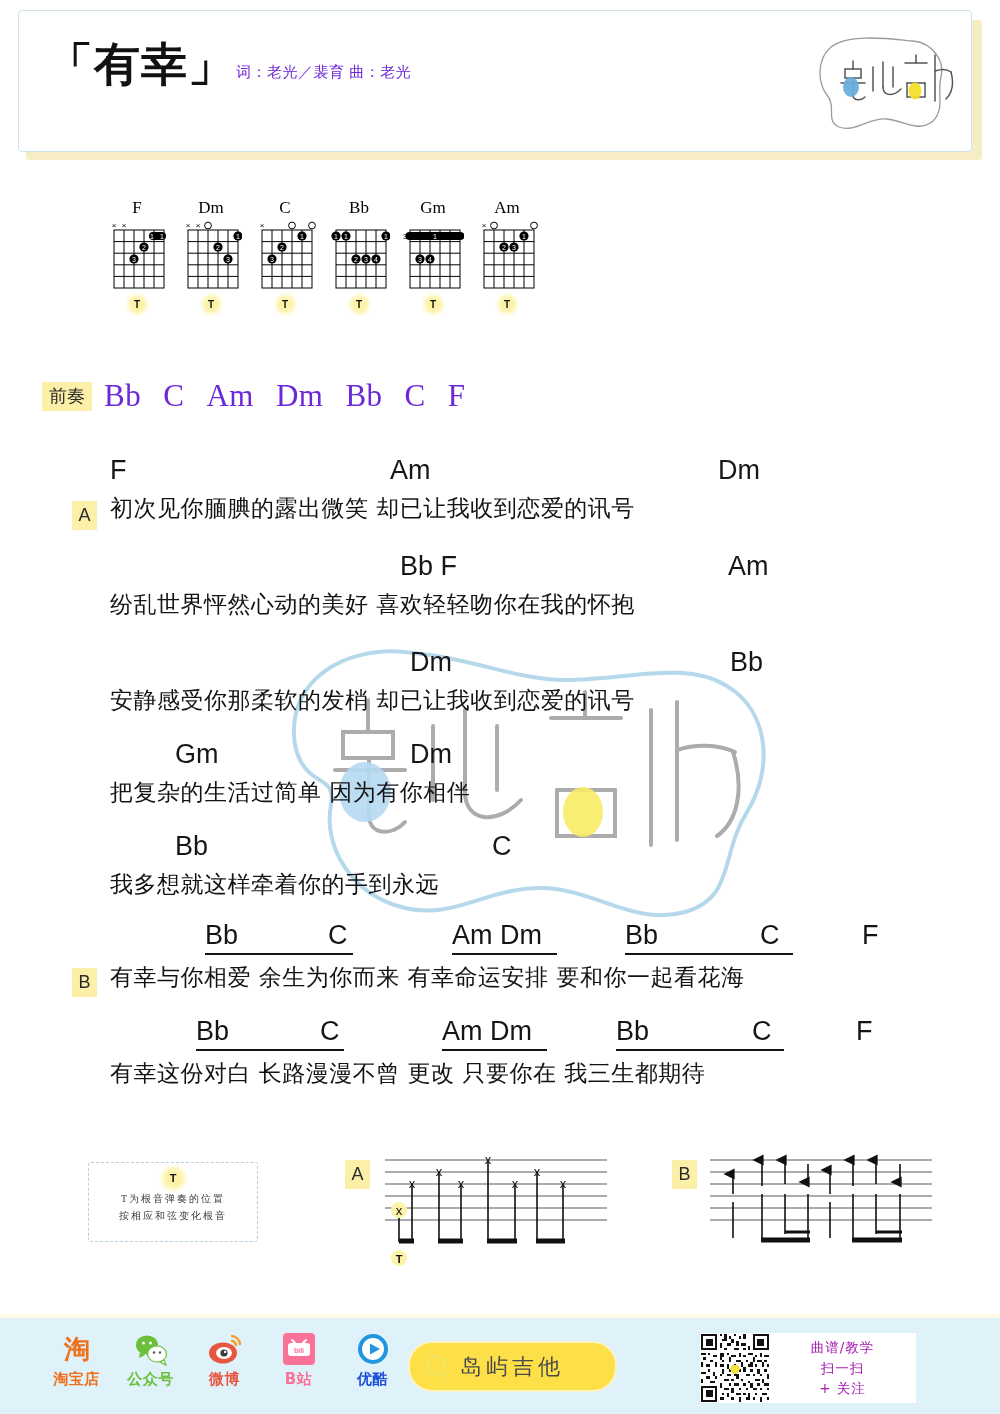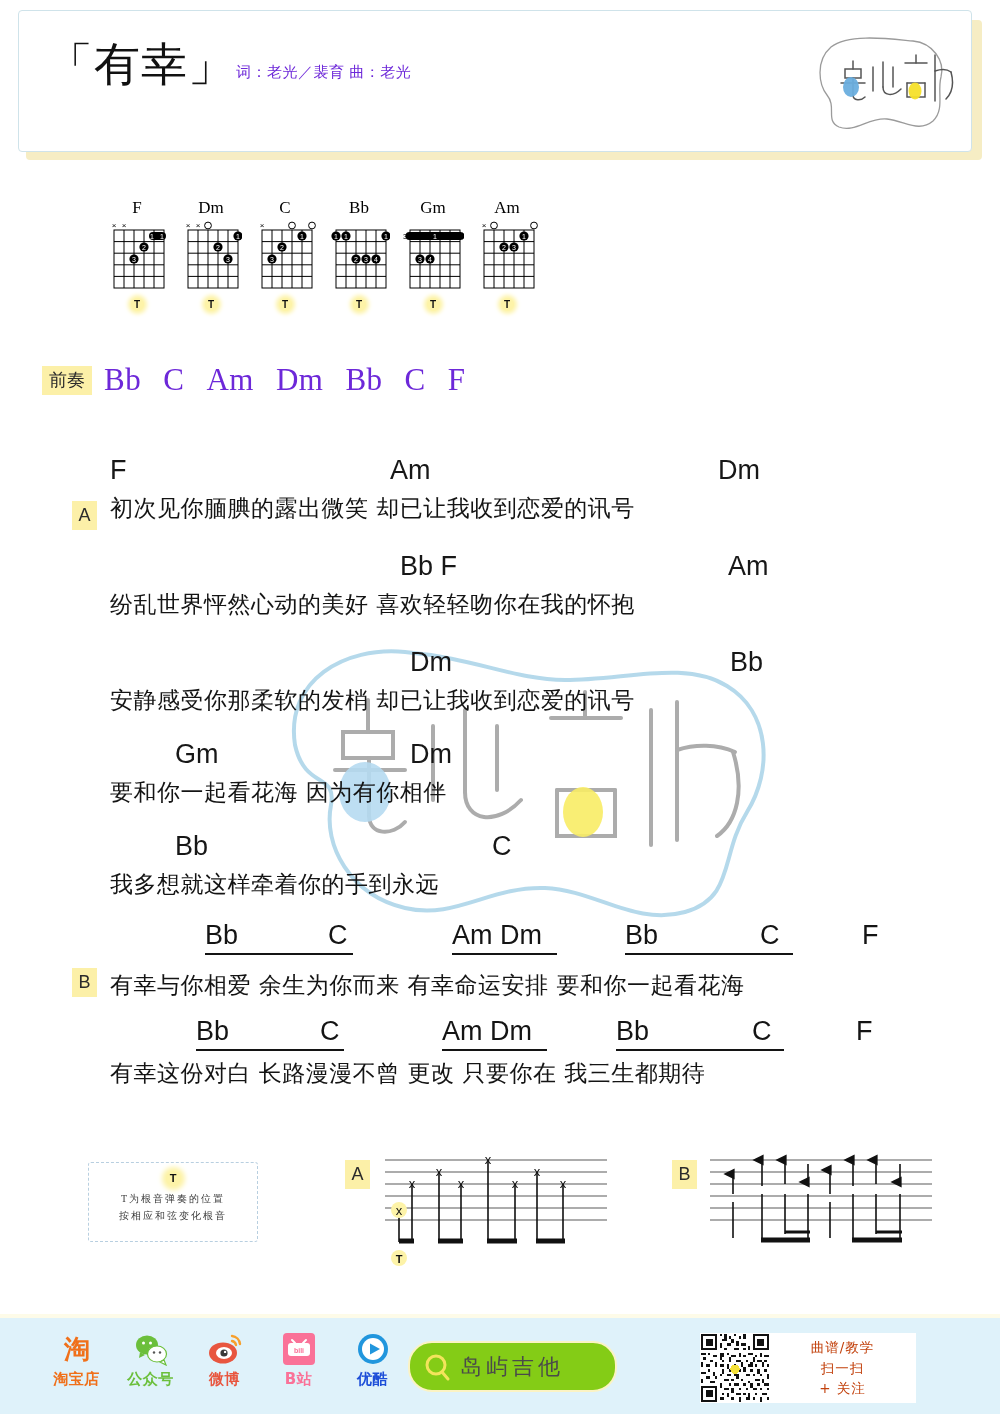--- a/index.html
+++ b/index.html
@@ -28,21 +28,21 @@
     position:absolute;left:8px;top:10px;width:956px;height:140px;
     background:#f6edc4;border-radius:4px;
   }
   .header-box{
     position:absolute;left:0;top:0;width:952px;height:140px;
     background:#fff;border:1.5px solid #cfe3ea;border-radius:4px;
   }
   .title-row{position:absolute;left:28px;top:30px;display:flex;align-items:flex-end;}
   .song-title{
     font-family:"DejaVu Sans","Liberation Sans",sans-serif;
-    font-size:46px;font-weight:400;color:#111;letter-spacing:1px;line-height:1;
+    font-size:46px;font-weight:700;color:#111;letter-spacing:1px;line-height:1;
   }
   .credit{font-size:15px;color:#6d28d9;margin-left:1px;padding-bottom:5px;letter-spacing:.5px;}
   .subtitle{
     position:absolute;left:28px;top:103px;
     font-size:17.5px;color:#111;letter-spacing:.4px;
   }
   .brand-logo{position:absolute;right:16px;top:14px;width:160px;height:112px;}
 
   
   .chords-row{position:absolute;left:100px;top:198px;width:480px;height:120px;z-index:2;}
@@ -66,21 +66,21 @@
     font-size:18px;line-height:1;padding:5px 7px 6px;
     font-family:"Liberation Sans","DejaVu Sans",sans-serif;
   }
   .tag-letter{
     display:inline-block;background:#fcf0a8;color:#2b2b2b;
     font-size:18px;line-height:1;padding:5px 6px 6px;width:13px;text-align:center;
     font-family:"Liberation Sans",sans-serif;
   }
 
   
-  .intro-row{position:absolute;left:42px;top:362px;display:flex;align-items:center;z-index:2;}
+  .intro-row{position:absolute;left:42px;top:378px;display:flex;align-items:center;z-index:2;}
   .intro-chords{
     font-size:31px;color:#6d28d9;margin-left:12px;letter-spacing:.5px;
     font-family:Liberation Serif, serif;
   }
   .intro-chords span{margin-right:22px;}
   .intro-chords span:last-child{margin-right:0;}
 
   
   .verse{position:absolute;left:0;top:455px;width:1000px;z-index:2;}
   .vline{position:relative;height:44px;}
@@ -125,32 +125,32 @@
     background:#dff2fa;z-index:2;
   }
   .footer-top-line{position:absolute;left:0;top:-4px;width:1000px;height:4px;background:#fdfbe8;}
   .social{position:absolute;left:48px;top:14px;display:flex;gap:17px;}
   .social-item{width:57px;text-align:center;}
   .social-icon{width:34px;height:34px;margin:0 auto 4px;display:block;}
   .social-label{font-size:15px;font-weight:700;letter-spacing:.5px;
     font-family:"DejaVu Sans","Liberation Sans",sans-serif;}
   .searchbar{
     position:absolute;left:408px;top:23px;width:205px;height:47px;
-    background:#84cc16;border:2px solid #fbf3c4;border-radius:24px;
+    background:#fde047;border:2px solid #fbf3c4;border-radius:24px;
     display:flex;align-items:center;
   }
   .search-txt{font-size:22px;color:#4a4a4a;letter-spacing:4px;margin-left:6px;
     font-family:"DejaVu Sans","Liberation Sans",sans-serif;}
   .qrbox{
     position:absolute;left:700px;top:15px;width:216px;height:70px;
     background:#fff;display:flex;align-items:center;
   }
   .qr{width:68px;height:68px;margin-left:1px;}
   .qrtext{flex:1;text-align:center;}
-  .qrtext div{font-size:13.5px;color:#c2410c;line-height:1.55;letter-spacing:1px;
+  .qrtext div{font-size:13.5px;color:#a21caf;line-height:1.55;letter-spacing:1px;
     font-family:"DejaVu Sans","Liberation Sans",sans-serif;}
 </style>
 </head>
 <body>
 
 <div class="page">
 
   <div class="watermark">
     <svg viewBox="0 0 520 290" width="520" height="290" aria-hidden="true">
       <path d="M30 105 C20 40 80 6 140 12 C210 18 250 40 300 40 C360 40 420 20 462 46
@@ -419,21 +419,21 @@
     </div>
     <div class="vline">
       <span class="lyric" style="left:110px;top:-2px;">安静感受你那柔软的发梢 却已让我收到恋爱的讯号</span>
     </div>
 
     <div class="chordline" style="margin-top:8px;">
       <span class="chord" style="left:175px;top:0;">Gm</span>
       <span class="chord" style="left:410px;top:0;">Dm</span>
     </div>
     <div class="vline">
-      <span class="lyric" style="left:110px;top:-2px;">要和你一起看花海 因为有你相伴</span>
+      <span class="lyric" style="left:110px;top:-2px;">把复杂的生活过简单 因为有你相伴</span>
     </div>
 
     <div class="chordline" style="margin-top:8px;">
       <span class="chord" style="left:175px;top:0;">Bb</span>
       <span class="chord" style="left:492px;top:0;">C</span>
     </div>
     <div class="vline">
       <span class="lyric" style="left:110px;top:-2px;">我多想就这样牵着你的手到永远</span>
     </div>
   </div>
@@ -443,21 +443,21 @@
     <div class="chordline" style="height:42px;">
       <span class="chord-u ul" style="left:205px;top:0;width:148px;">Bb</span>
       <span class="chord-u" style="left:328px;top:0;">C</span>
       <span class="chord-u ul" style="left:452px;top:0;width:105px;">Am Dm</span>
       <span class="chord-u ul" style="left:625px;top:0;width:168px;">Bb</span>
       <span class="chord-u" style="left:760px;top:0;">C</span>
       <span class="chord-u" style="left:862px;top:0;">F</span>
     </div>
     <div class="vline" style="height:50px;">
       <span class="sec-mark tag-letter" style="left:72px;top:6px;">B</span>
-      <span class="lyric" style="left:110px;top:8px;">有幸与你相爱 余生为你而来    有幸命运安排 要和你一起看花海</span>
+      <span class="lyric" style="left:110px;top:0;">有幸与你相爱 余生为你而来    有幸命运安排 要和你一起看花海</span>
     </div>
 
     <div class="chordline" style="height:42px;margin-top:4px;">
       <span class="chord-u ul" style="left:196px;top:0;width:148px;">Bb</span>
       <span class="chord-u" style="left:320px;top:0;">C</span>
       <span class="chord-u ul" style="left:442px;top:0;width:105px;">Am Dm</span>
       <span class="chord-u ul" style="left:616px;top:0;width:168px;">Bb</span>
       <span class="chord-u" style="left:752px;top:0;">C</span>
       <span class="chord-u" style="left:856px;top:0;">F</span>
     </div>

